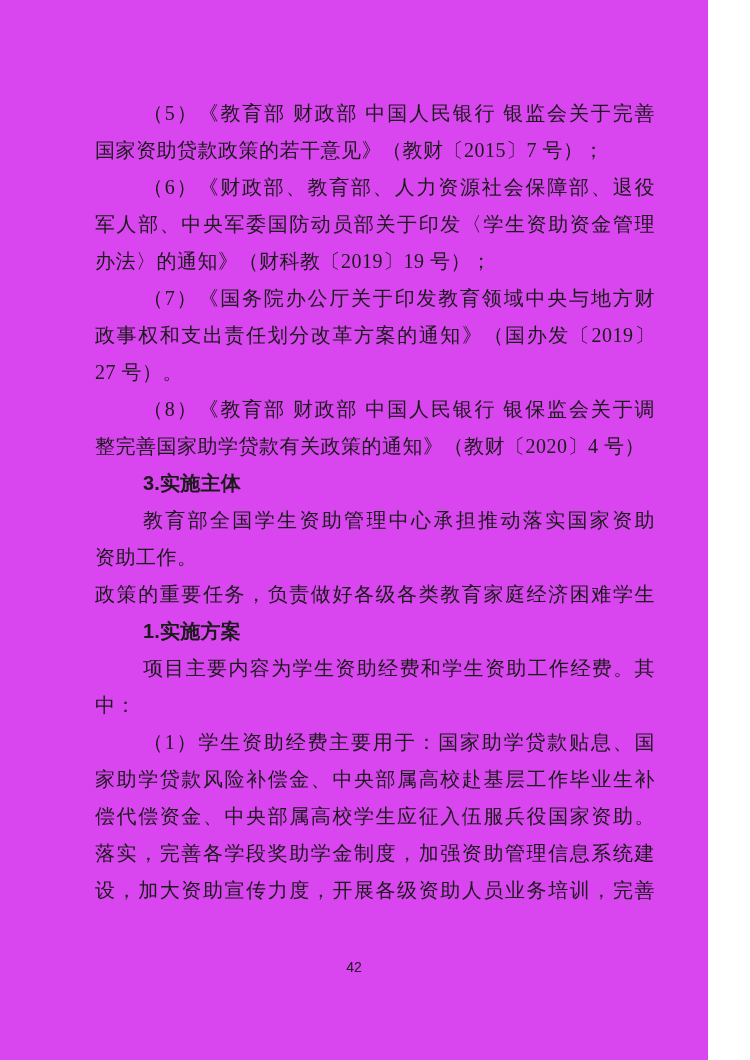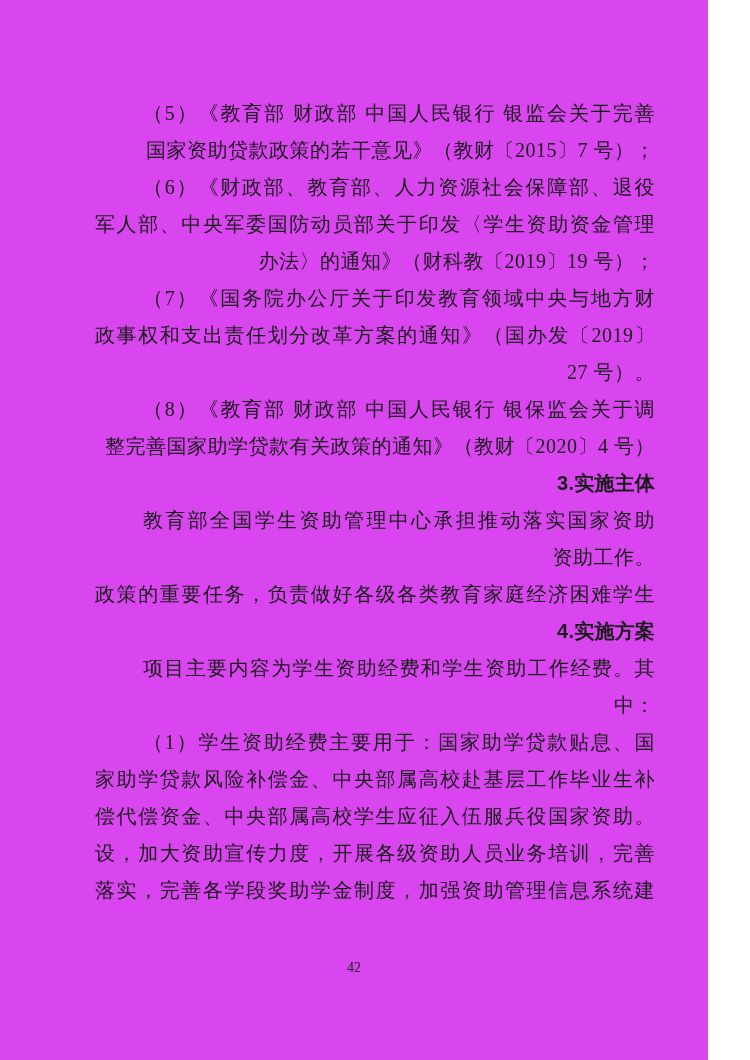--- a/index.html
+++ b/index.html
@@ -20,21 +20,21 @@
     position: absolute;
     left: 95px;
     top: 95px;
     width: 560px;
   }
   .line {
     font-size: 20px;
     line-height: 37px;
     height: 37px;
     white-space: normal;
-    text-align: right;
+    text-align: left;
     letter-spacing: 0.5px;
   }
   .line.fill {
     text-align: justify;
     text-align-last: justify;
   }
   .line.indent {
     text-indent: 48px;
   }
   .line.heading {
@@ -46,21 +46,21 @@
   .page-footer {
     position: absolute;
     left: 0;
     top: 958px;
     width: 100%;
     text-align: center;
   }
   .page-number {
     font-size: 14px;
     color: #1a1a1a;
-    font-family: Liberation Serif, serif;
+    font-family: Liberation Sans, sans-serif;
   }
 </style>
 </head>
 <body>
 
 <div class="doc-page">
   <div class="text-block">
       <div class="line indent fill">（5）《教育部 财政部 中国人民银行 银监会关于完善</div>
       <div class="line">国家资助贷款政策的若干意见》（教财〔2015〕7 号）；</div>
       <div class="line indent fill">（6）《财政部、教育部、人力资源社会保障部、退役</div>
@@ -68,25 +68,25 @@
       <div class="line">办法〉的通知》（财科教〔2019〕19 号）；</div>
       <div class="line indent fill">（7）《国务院办公厅关于印发教育领域中央与地方财</div>
       <div class="line fill">政事权和支出责任划分改革方案的通知》（国办发〔2019〕</div>
       <div class="line">27 号）。</div>
       <div class="line indent fill">（8）《教育部 财政部 中国人民银行 银保监会关于调</div>
       <div class="line">整完善国家助学贷款有关政策的通知》（教财〔2020〕4 号）</div>
       <div class="line heading">3.实施主体</div>
       <div class="line indent fill">教育部全国学生资助管理中心承担推动落实国家资助</div>
       <div class="line">资助工作。</div>
       <div class="line fill">政策的重要任务，负责做好各级各类教育家庭经济困难学生</div>
-      <div class="line heading">4.实施方案</div>
+      <div class="line heading">1.实施方案</div>
       <div class="line indent fill">项目主要内容为学生资助经费和学生资助工作经费。其</div>
       <div class="line">中：</div>
       <div class="line indent fill">（1）学生资助经费主要用于：国家助学贷款贴息、国</div>
       <div class="line fill">家助学贷款风险补偿金、中央部属高校赴基层工作毕业生补</div>
       <div class="line fill">偿代偿资金、中央部属高校学生应征入伍服兵役国家资助。</div>
+      <div class="line fill">落实，完善各学段奖助学金制度，加强资助管理信息系统建</div>
       <div class="line fill">设，加大资助宣传力度，开展各级资助人员业务培训，完善</div>
-      <div class="line fill">落实，完善各学段奖助学金制度，加强资助管理信息系统建</div>
     </div>
   <div class="page-footer">
     <span class="page-number">42</span>
   </div>
 </div>
 
 </body></html>

